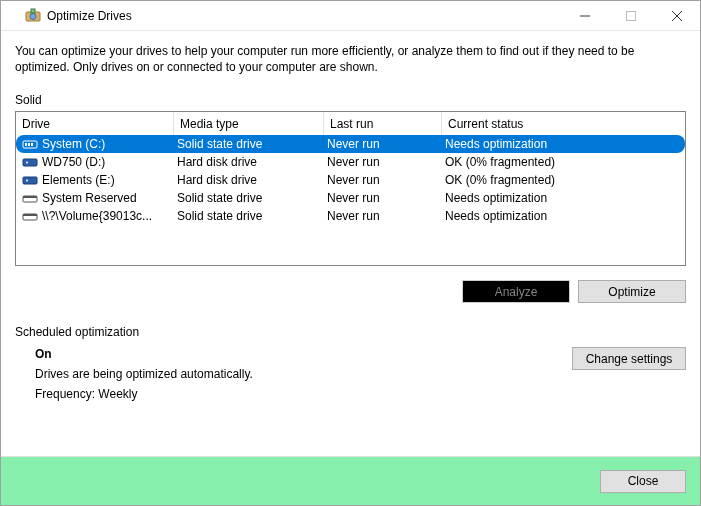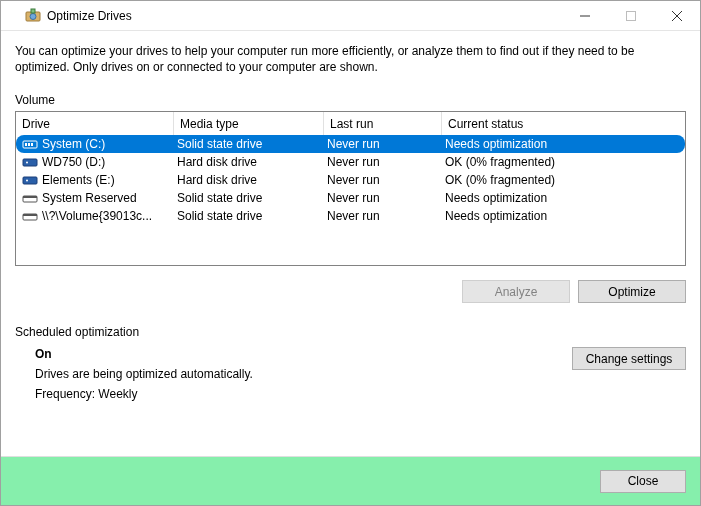--- a/index.html
+++ b/index.html
@@ -82,21 +82,21 @@
   .row.selected { background:#0078d7; color:#fff; }
   .drive-ico { width:16px; height:12px; flex:0 0 auto; display:flex; align-items:center; justify-content:center; }
   .btnrow { display:flex; justify-content:flex-end; gap:8px; margin-top:14px; margin-bottom:22px; }
   .btn {
     width:108px; height:23px;
     border:1px solid #adadad;
     background:#e1e1e1;
     font: inherit;
     display:flex; align-items:center; justify-content:center;
   }
-  .btn.disabled { color:#838383; background:#e5e5e5; border-color:#cfcfcf;text-align:right; }
+  .btn.disabled { color:#838383; background:#000000; border-color:#cfcfcf;text-align:right; }
   .sched-title { margin-bottom:8px; }
   .sched-body { padding-left:20px; }
   .sched-body .on { font-weight:bold; margin-bottom:6px; }
   .sched-body .line { margin-bottom:6px; }
   .sched-block { display:flex; }
   .sched-block .left { flex:1 1 auto; }
   .footer {
     height:49px;
     border-top:1px solid #dfdfdf;
     background:#86efac;
@@ -134,21 +134,21 @@
   <div class="winbtn">
     <svg width="10" height="10" viewBox="0 0 10 10">
         <path d="M0 0 L10 10 M10 0 L0 10" stroke="currentColor" stroke-width="1"></path>
       </svg>
   </div>
 </div>
 
 <div class="content">
   <div class="intro">You can optimize your drives to help your computer run more efficiently, or analyze them to find out if they need to be optimized. Only drives on or connected to your computer are shown.</div>
 
-  <div class="section-label">Volume</div>
+  <div class="section-label">Solid</div>
 
   <div class="listbox">
     <div class="list-header">
       <div class="col drive">
           <span>Drive</span>
         </div>
       <div class="col media">
           <span>Media type</span>
         </div>
       <div class="col last">

